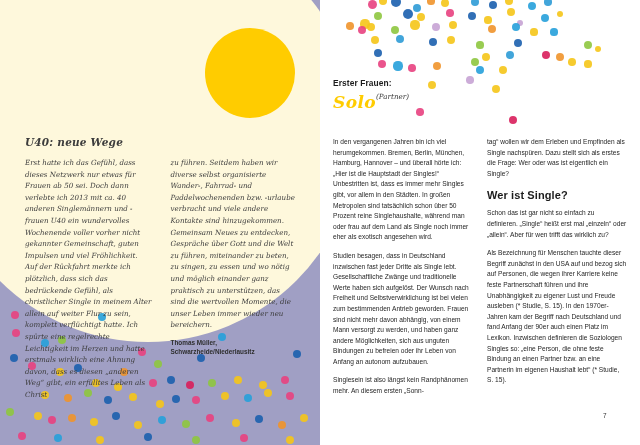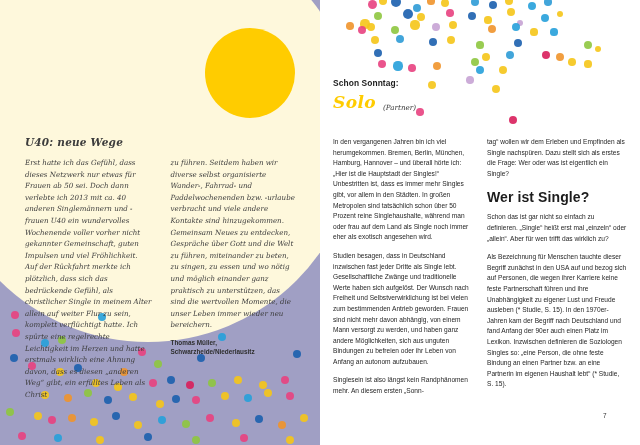--- a/index.html
+++ b/index.html
@@ -118,22 +118,22 @@
     font-size: 8.4px;
     color: #1c1c1c;
     letter-spacing: 0.1px;
   }
 
   .title-row {
     position: absolute;
     left: 13px;
     top: 92px;
     display: flex;
-    align-items: flex-end;
-    gap: 7px;
+    align-items: flex-start;
+    gap: 0;
   }
   .title-main {
     font-family: "DejaVu Serif", serif;
     font-style: italic;
     font-weight: bold;
     font-size: 17px;
     color: #ffcc00;
     letter-spacing: 0.4px;
   }
   .title-author {
@@ -158,21 +158,21 @@
     font-family: "Liberation Sans", sans-serif;
     font-size: 6.6px;
     line-height: 10.6px;
     color: #262626;
     text-align: left;
   }
 
   .sub-heading {
     font-family: "Liberation Sans", sans-serif;
     font-weight: bold;
-    font-size: 14px;
+    font-size: 11px;
     color: #1c1c1c;
     margin: 10px 0 7px 0;
     letter-spacing: 0.1px;
   }
 
   .page-number {
     position: absolute;
     left: 283px;
     top: 412px;
     font-family: "Liberation Sans", sans-serif;
@@ -338,21 +338,21 @@
         <div class="dot" style="left: 264.4px; top: 60.4px; width: 7.2px; height: 7.2px; background: rgb(245, 197, 24); opacity: 0.9;"></div>
         <div class="dot" style="left: 155.6px; top: 65.6px; width: 8.8px; height: 8.8px; background: rgb(38, 160, 218); opacity: 0.9;"></div>
         <div class="dot" style="left: 179px; top: 66px; width: 8px; height: 8px; background: rgb(245, 197, 24); opacity: 0.9;"></div>
         <div class="dot" style="left: 107.8px; top: 80.8px; width: 8.4px; height: 8.4px; background: rgb(245, 197, 24); opacity: 0.9;"></div>
         <div class="dot" style="left: 146.2px; top: 76.2px; width: 7.6px; height: 7.6px; background: rgb(199, 163, 212); opacity: 0.9;"></div>
         <div class="dot" style="left: 172px; top: 85px; width: 8px; height: 8px; background: rgb(245, 197, 24); opacity: 0.9;"></div>
         <div class="dot" style="left: 96.2px; top: 108.2px; width: 7.6px; height: 7.6px; background: rgb(232, 65, 127); opacity: 0.9;"></div>
         <div class="dot" style="left: 188.8px; top: 115.8px; width: 8.4px; height: 8.4px; background: rgb(216, 30, 91); opacity: 0.9;"></div>
       </div>
 
-    <div class="kicker">Schon Sonntag:</div>
+    <div class="kicker">Erster Frauen:</div>
 
     <div class="title-row">
       <span class="title-main">Solo</span>
       <span class="title-author">(Partner)</span>
     </div>
 
     <div class="right-cols">
       <div class="right-col">
         <p>In den vergangenen Jahren bin ich viel herumgekommen. Bremen, Berlin, München, Hamburg, Hannover – und überall hörte ich: „Hier ist die Hauptstadt der Singles!“ Unbestritten ist, dass es immer mehr Singles gibt, vor allem in den Städten. In großen Metropolen sind tatsächlich schon über 50 Prozent reine Singlehaushalte, während man oder frau auf dem Land als Single noch immer eher als exotisch angesehen wird.</p>
         <p>Studien besagen, dass in Deutschland inzwischen fast jeder Dritte als Single lebt. Gesellschaftliche Zwänge und traditionelle Werte haben sich aufgelöst. Der Wunsch nach Freiheit und Selbstverwirklichung ist bei vielen zum bestimmenden Antrieb geworden. Frauen sind nicht mehr davon abhängig, von einem Mann versorgt zu werden, und haben ganz andere Möglichkeiten, sich aus unguten Bindungen zu befreien oder ihr Leben von Anfang an autonom aufzubauen.</p>

